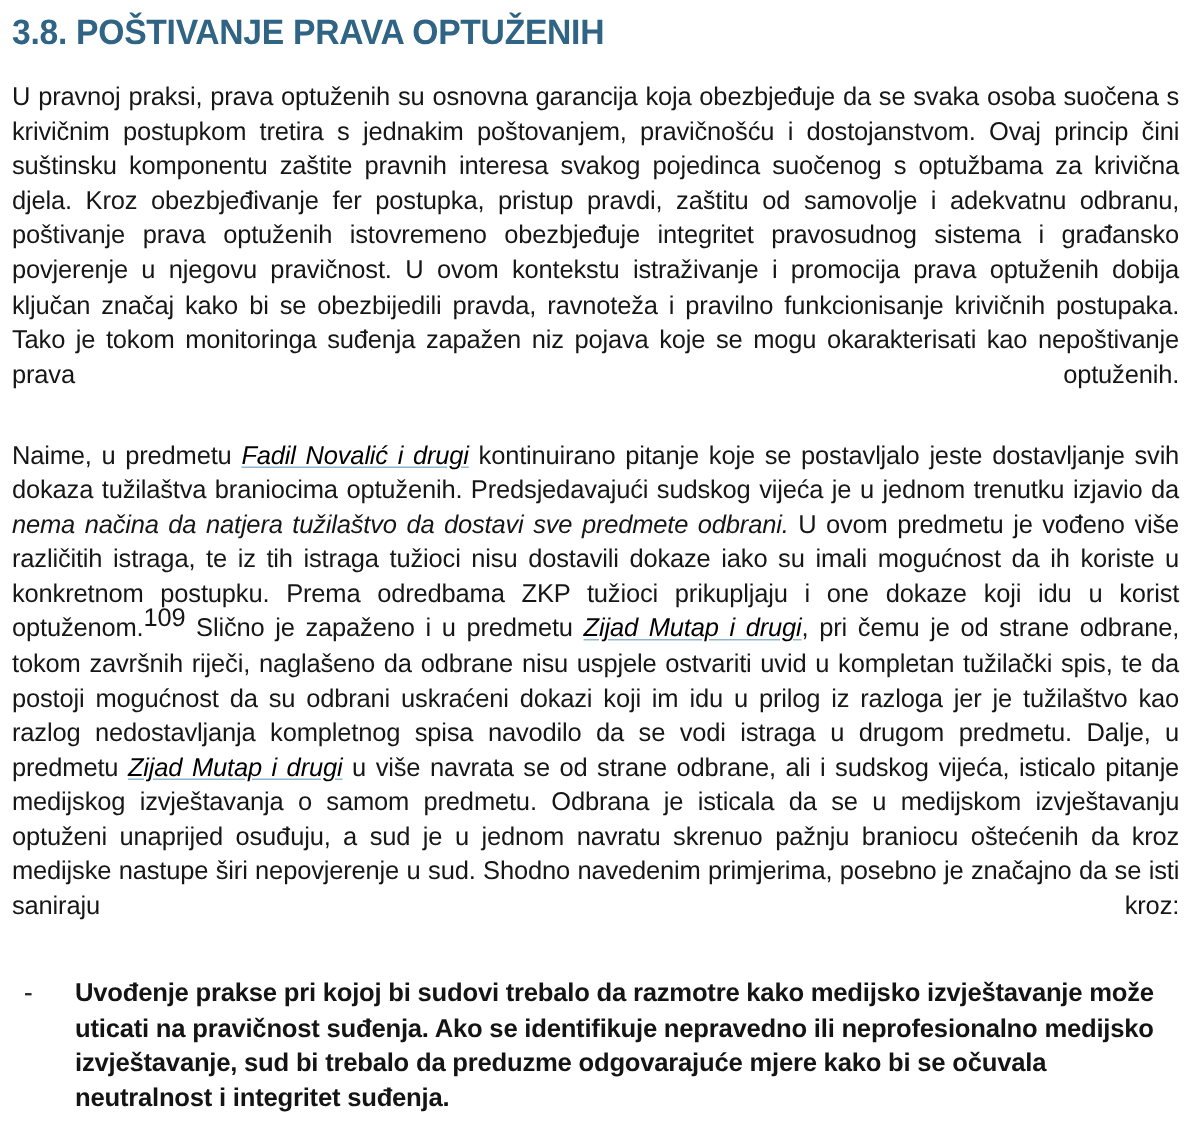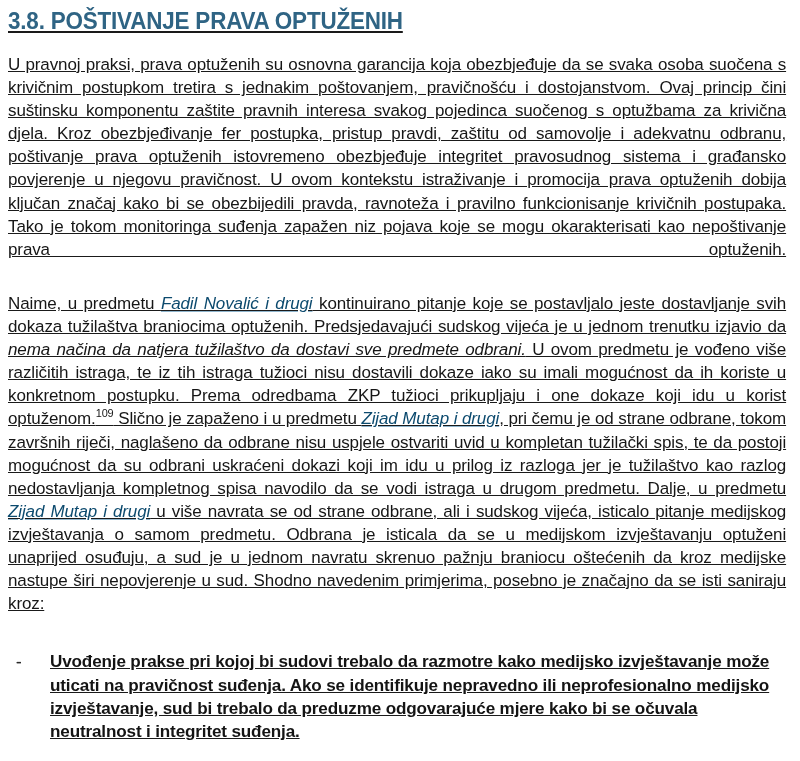--- a/index.html
+++ b/index.html
@@ -16,21 +16,20 @@
     color: #1a1a1a;
     -webkit-font-smoothing: antialiased;
   }
 
   .page {
     box-sizing: border-box;
     width: 800px;
     height: 761px;
     padding: 6px 10px 0 8px;
     position: relative;
-    text-decoration: underline;
   }
 
   
   .section-heading {
     color: #2f6484;
     font-size: 23.5px;
     font-weight: bold;
     letter-spacing: -0.2px;
     line-height: 1.15;
     margin: 2px 0 0 0;
@@ -57,32 +56,32 @@
 
   
   .body-text::after {
     content: "";
     display: inline-block;
     width: 100%;
   }
 
   
   .case-ref {
-    color: #0c4a6e;
+    color: #000000;
     font-style: italic;
     text-decoration: underline;
     text-decoration-color: #8fb5cd;
     text-underline-offset: 1.5px;
   }
   .quoted {
     font-style: italic;
     color: #161616;
   }
   .footnote-ref {
-    font-size: 11px;
+    font-size: 17px;
     vertical-align: super;
     line-height: 0;
     color: #161616;
   }
 
   
   .recommendations {
     margin: 12px 0 0 0;
     padding: 0;
     list-style: none;

